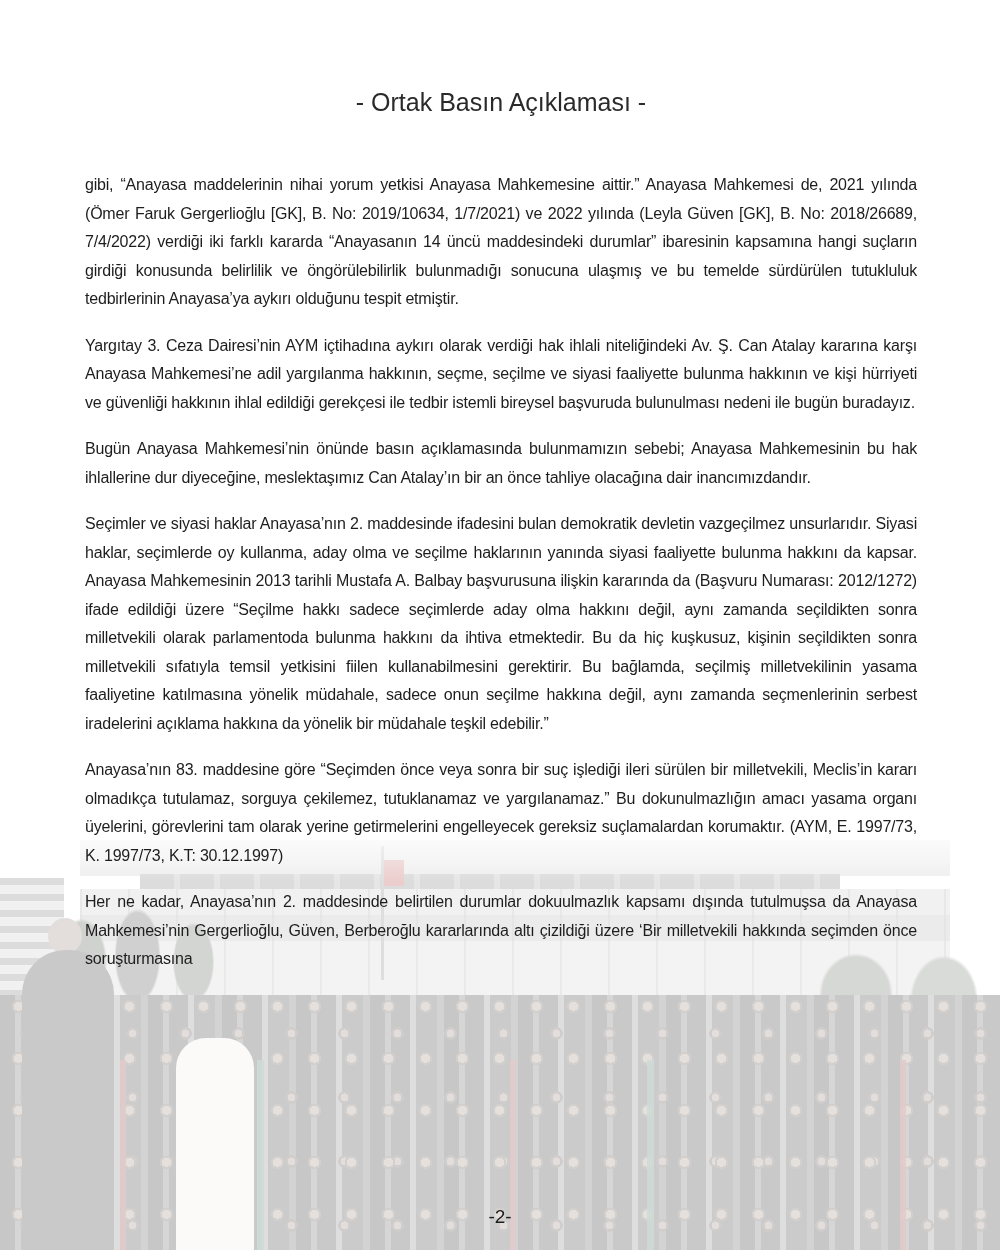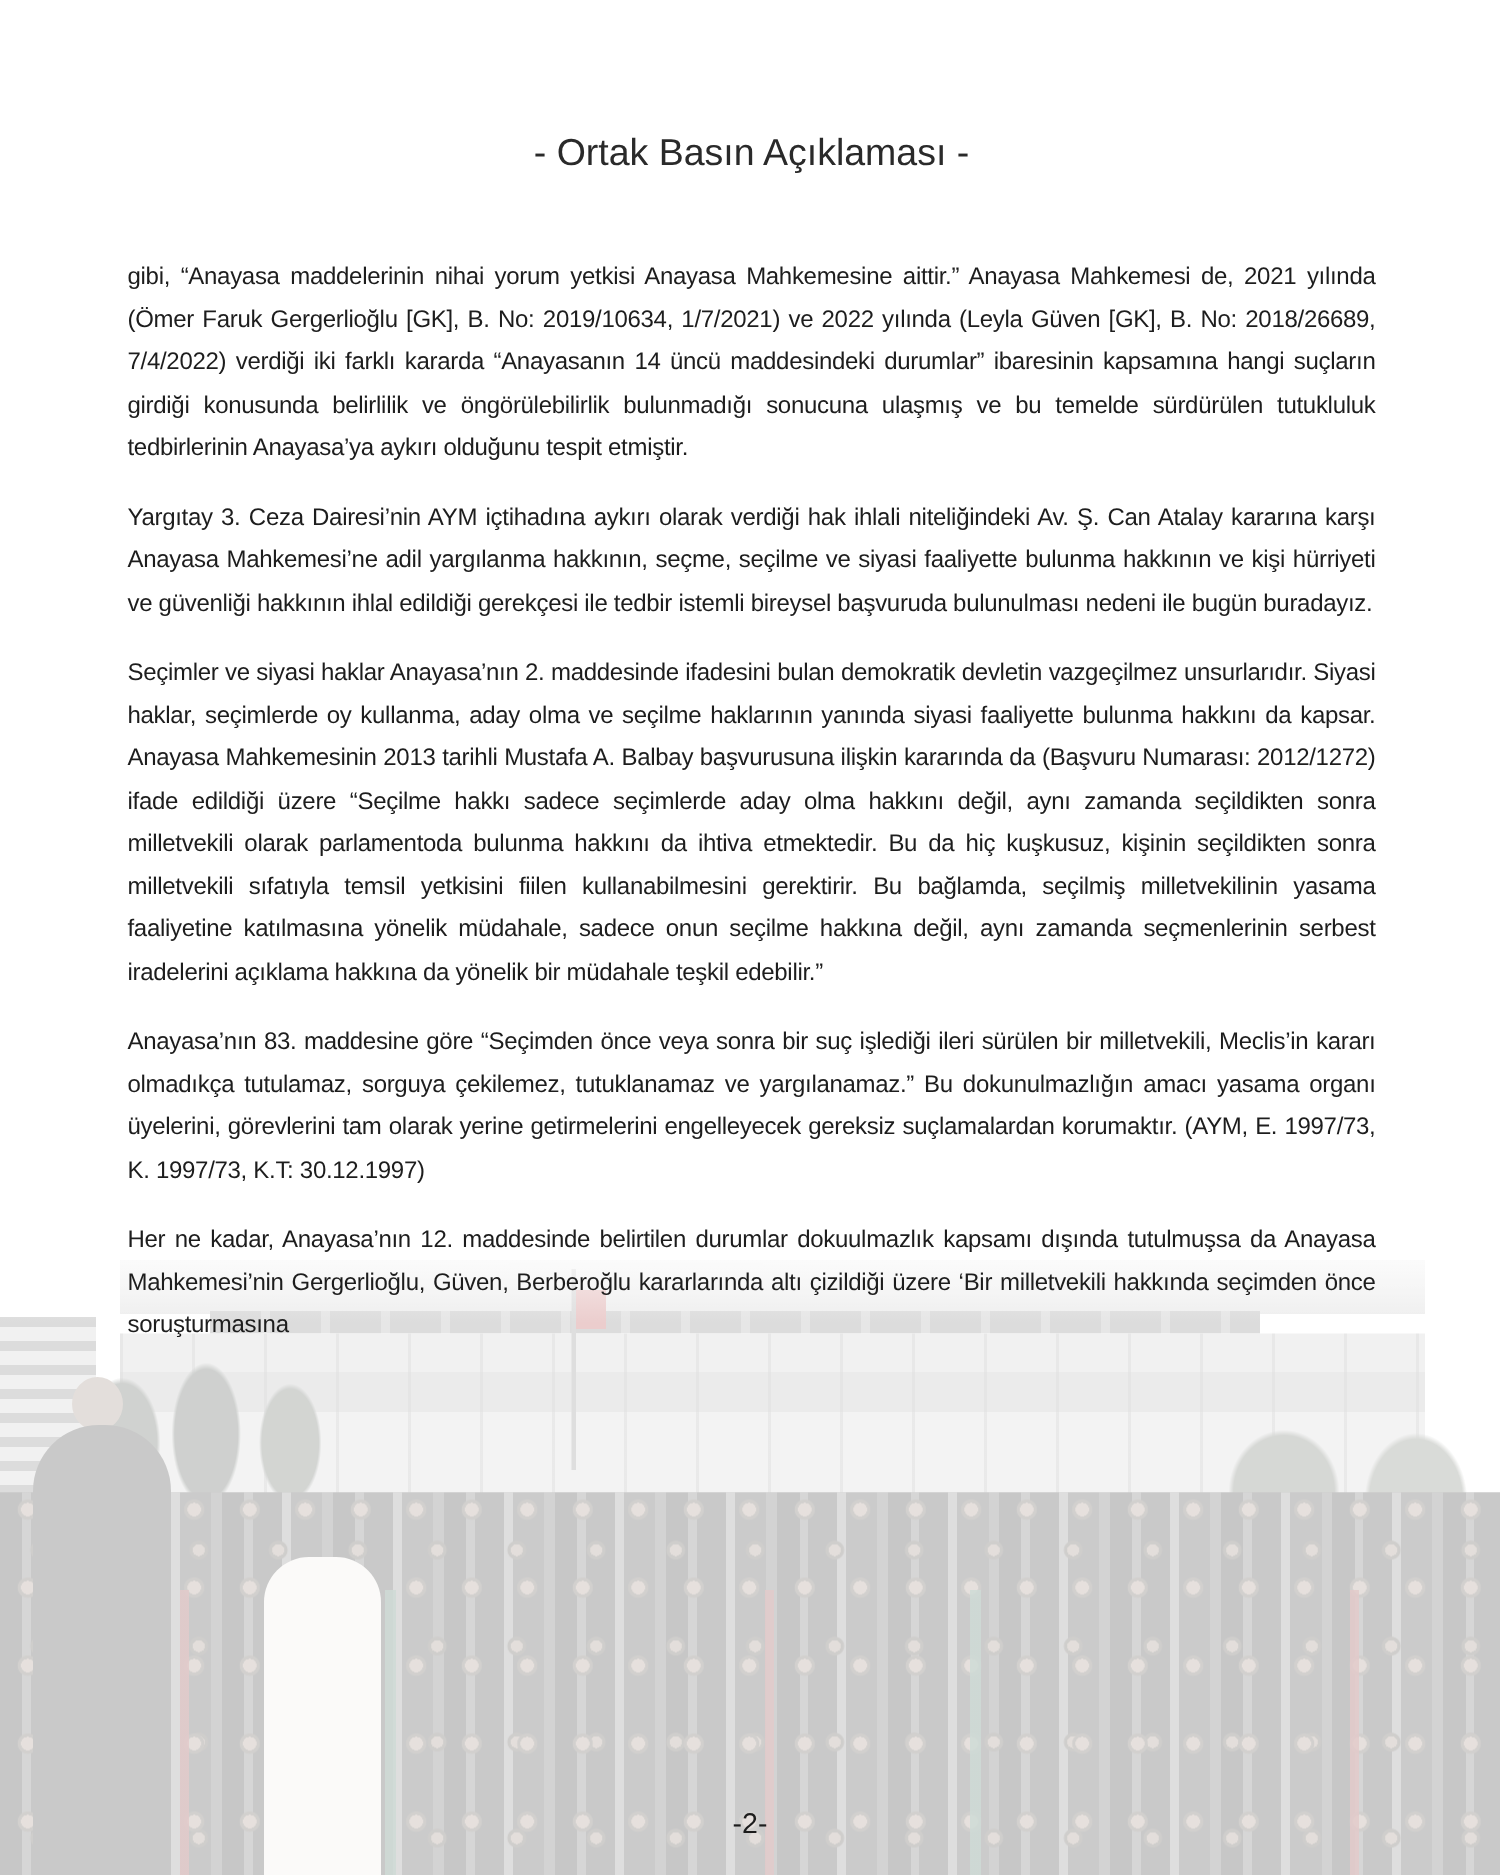--- a/index.html
+++ b/index.html
@@ -102,21 +102,22 @@
     <div class="wm-white-figure"></div>
   </div>
   <div class="fade-overlay"></div>
 
   <div class="content">
     <h1 class="doc-title">- Ortak Basın Açıklaması -</h1>
 
     <div class="body-text">
       <p class="para">gibi, “Anayasa maddelerinin nihai yorum yetkisi Anayasa Mahkemesine aittir.” Anayasa Mahkemesi de, 2021 yılında (Ömer Faruk Gergerlioğlu [GK], B. No: 2019/10634, 1/7/2021) ve 2022 yılında (Leyla Güven [GK], B. No: 2018/26689, 7/4/2022) verdiği iki farklı kararda “Anayasanın 14 üncü maddesindeki durumlar” ibaresinin kapsamına hangi suçların girdiği konusunda belirlilik ve öngörülebilirlik bulunmadığı sonucuna ulaşmış ve bu temelde sürdürülen tutukluluk tedbirlerinin Anayasa’ya aykırı olduğunu tespit etmiştir.</p>
       <p class="para">Yargıtay 3. Ceza Dairesi’nin AYM içtihadına aykırı olarak verdiği hak ihlali niteliğindeki Av. Ş. Can Atalay kararına karşı Anayasa Mahkemesi’ne adil yargılanma hakkının, seçme, seçilme ve siyasi faaliyette bulunma hakkının ve kişi hürriyeti ve güvenliği hakkının ihlal edildiği gerekçesi ile tedbir istemli bireysel başvuruda bulunulması nedeni ile bugün buradayız.</p>
+      <p class="para">Bugün Anayasa Mahkemesi’nin önünde basın açıklamasında bulunmamızın sebebi; Anayasa Mahkemesinin bu hak ihlallerine dur diyeceğine, meslektaşımız Can Atalay’ın bir an önce tahliye olacağına dair inancımızdandır.</p>
       <p class="para">Seçimler ve siyasi haklar Anayasa’nın 2. maddesinde ifadesini bulan demokratik devletin vazgeçilmez unsurlarıdır. Siyasi haklar, seçimlerde oy kullanma, aday olma ve seçilme haklarının yanında siyasi faaliyette bulunma hakkını da kapsar. Anayasa Mahkemesinin 2013 tarihli Mustafa A. Balbay başvurusuna ilişkin kararında da (Başvuru Numarası: 2012/1272) ifade edildiği üzere “Seçilme hakkı sadece seçimlerde aday olma hakkını değil, aynı zamanda seçildikten sonra milletvekili olarak parlamentoda bulunma hakkını da ihtiva etmektedir. Bu da hiç kuşkusuz, kişinin seçildikten sonra milletvekili sıfatıyla temsil yetkisini fiilen kullanabilmesini gerektirir. Bu bağlamda, seçilmiş milletvekilinin yasama faaliyetine katılmasına yönelik müdahale, sadece onun seçilme hakkına değil, aynı zamanda seçmenlerinin serbest iradelerini açıklama hakkına da yönelik bir müdahale teşkil edebilir.”</p>
       <p class="para">Anayasa’nın 83. maddesine göre “Seçimden önce veya sonra bir suç işlediği ileri sürülen bir milletvekili, Meclis’in kararı olmadıkça tutulamaz, sorguya çekilemez, tutuklanamaz ve yargılanamaz.” Bu dokunulmazlığın amacı yasama organı üyelerini, görevlerini tam olarak yerine getirmelerini engelleyecek gereksiz suçlamalardan korumaktır. (AYM, E. 1997/73, K. 1997/73, K.T: 30.12.1997)</p>
-      <p class="para">Her ne kadar, Anayasa’nın 12. maddesinde belirtilen durumlar dokuulmazlık kapsamı dışında tutulmuşsa da Anayasa Mahkemesi’nin Gergerlioğlu, Güven, Berberoğlu kararlarında altı çizildiği üzere ‘Bir milletvekili hakkında seçimden önce soruşturmasına</p>
+      <p class="para">Her ne kadar, Anayasa’nın 2. maddesinde belirtilen durumlar dokuulmazlık kapsamı dışında tutulmuşsa da Anayasa Mahkemesi’nin Gergerlioğlu, Güven, Berberoğlu kararlarında altı çizildiği üzere ‘Bir milletvekili hakkında seçimden önce soruşturmasına</p>
     </div>
 
     <div class="page-number">-2-</div>
   </div>
 
 </div>
 
 </body></html>

